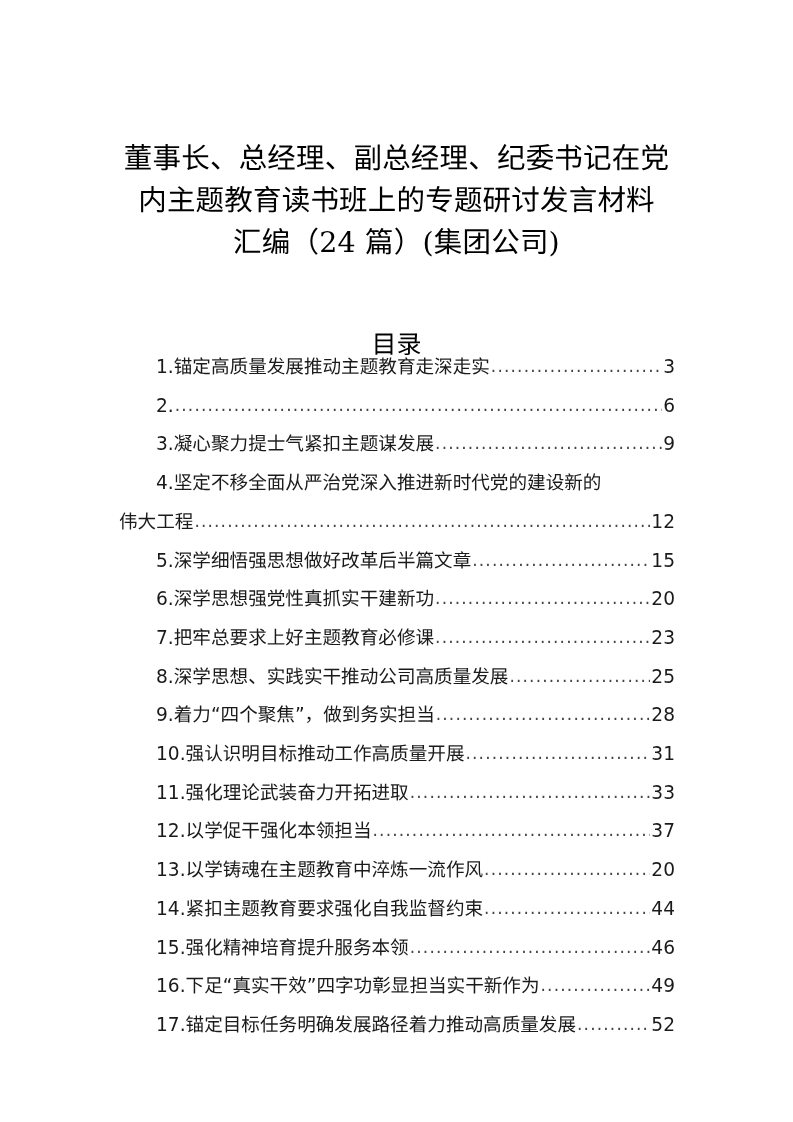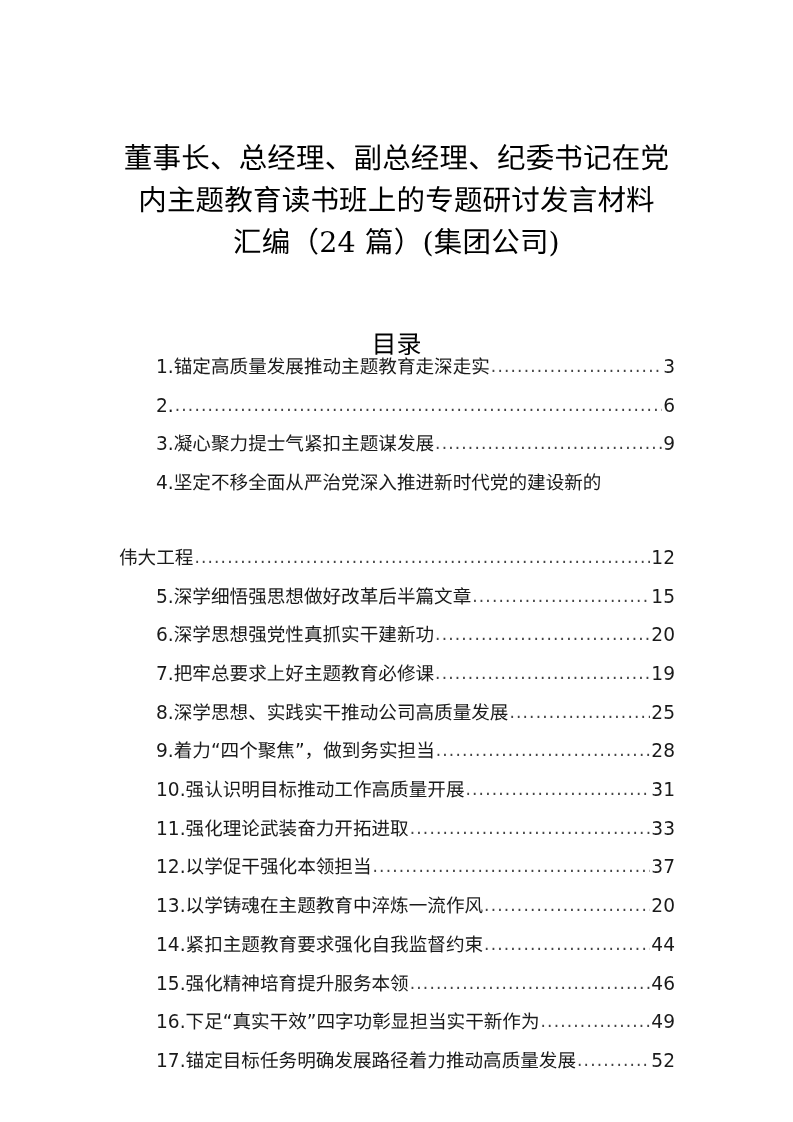--- a/index.html
+++ b/index.html
@@ -120,21 +120,20 @@
     text-align: right;
     padding-left: 1px;
     white-space: nowrap;
   }
 
   
   .toc-cont {
     display: flex;
     align-items: baseline;
     width: 100%;
-    margin-top: 36px;
   }
 </style>
 </head>
 <body>
 
 <div class="page">
 
   <div class="doc-title">董事长、总经理、副总经理、纪委书记在党
 内主题教育读书班上的专题研讨发言材料
 汇编（24 篇）(集团公司)</div>
@@ -197,21 +196,21 @@
           <span class="toc-leader"></span>
           <span class="toc-page">20</span>
         </div>
       </div>
       <div class="toc-entry">
         <div class="toc-row">
           <span class="toc-indent"></span>
           <span class="toc-label">7.</span>
           <span class="toc-label">把牢总要求上好主题教育必修课</span>
           <span class="toc-leader"></span>
-          <span class="toc-page">19</span>
+          <span class="toc-page">23</span>
         </div>
       </div>
       <div class="toc-entry">
         <div class="toc-row">
           <span class="toc-indent"></span>
           <span class="toc-label">8.</span>
           <span class="toc-label">深学思想、实践实干推动公司高质量发展</span>
           <span class="toc-leader"></span>
           <span class="toc-page">25</span>
         </div>

